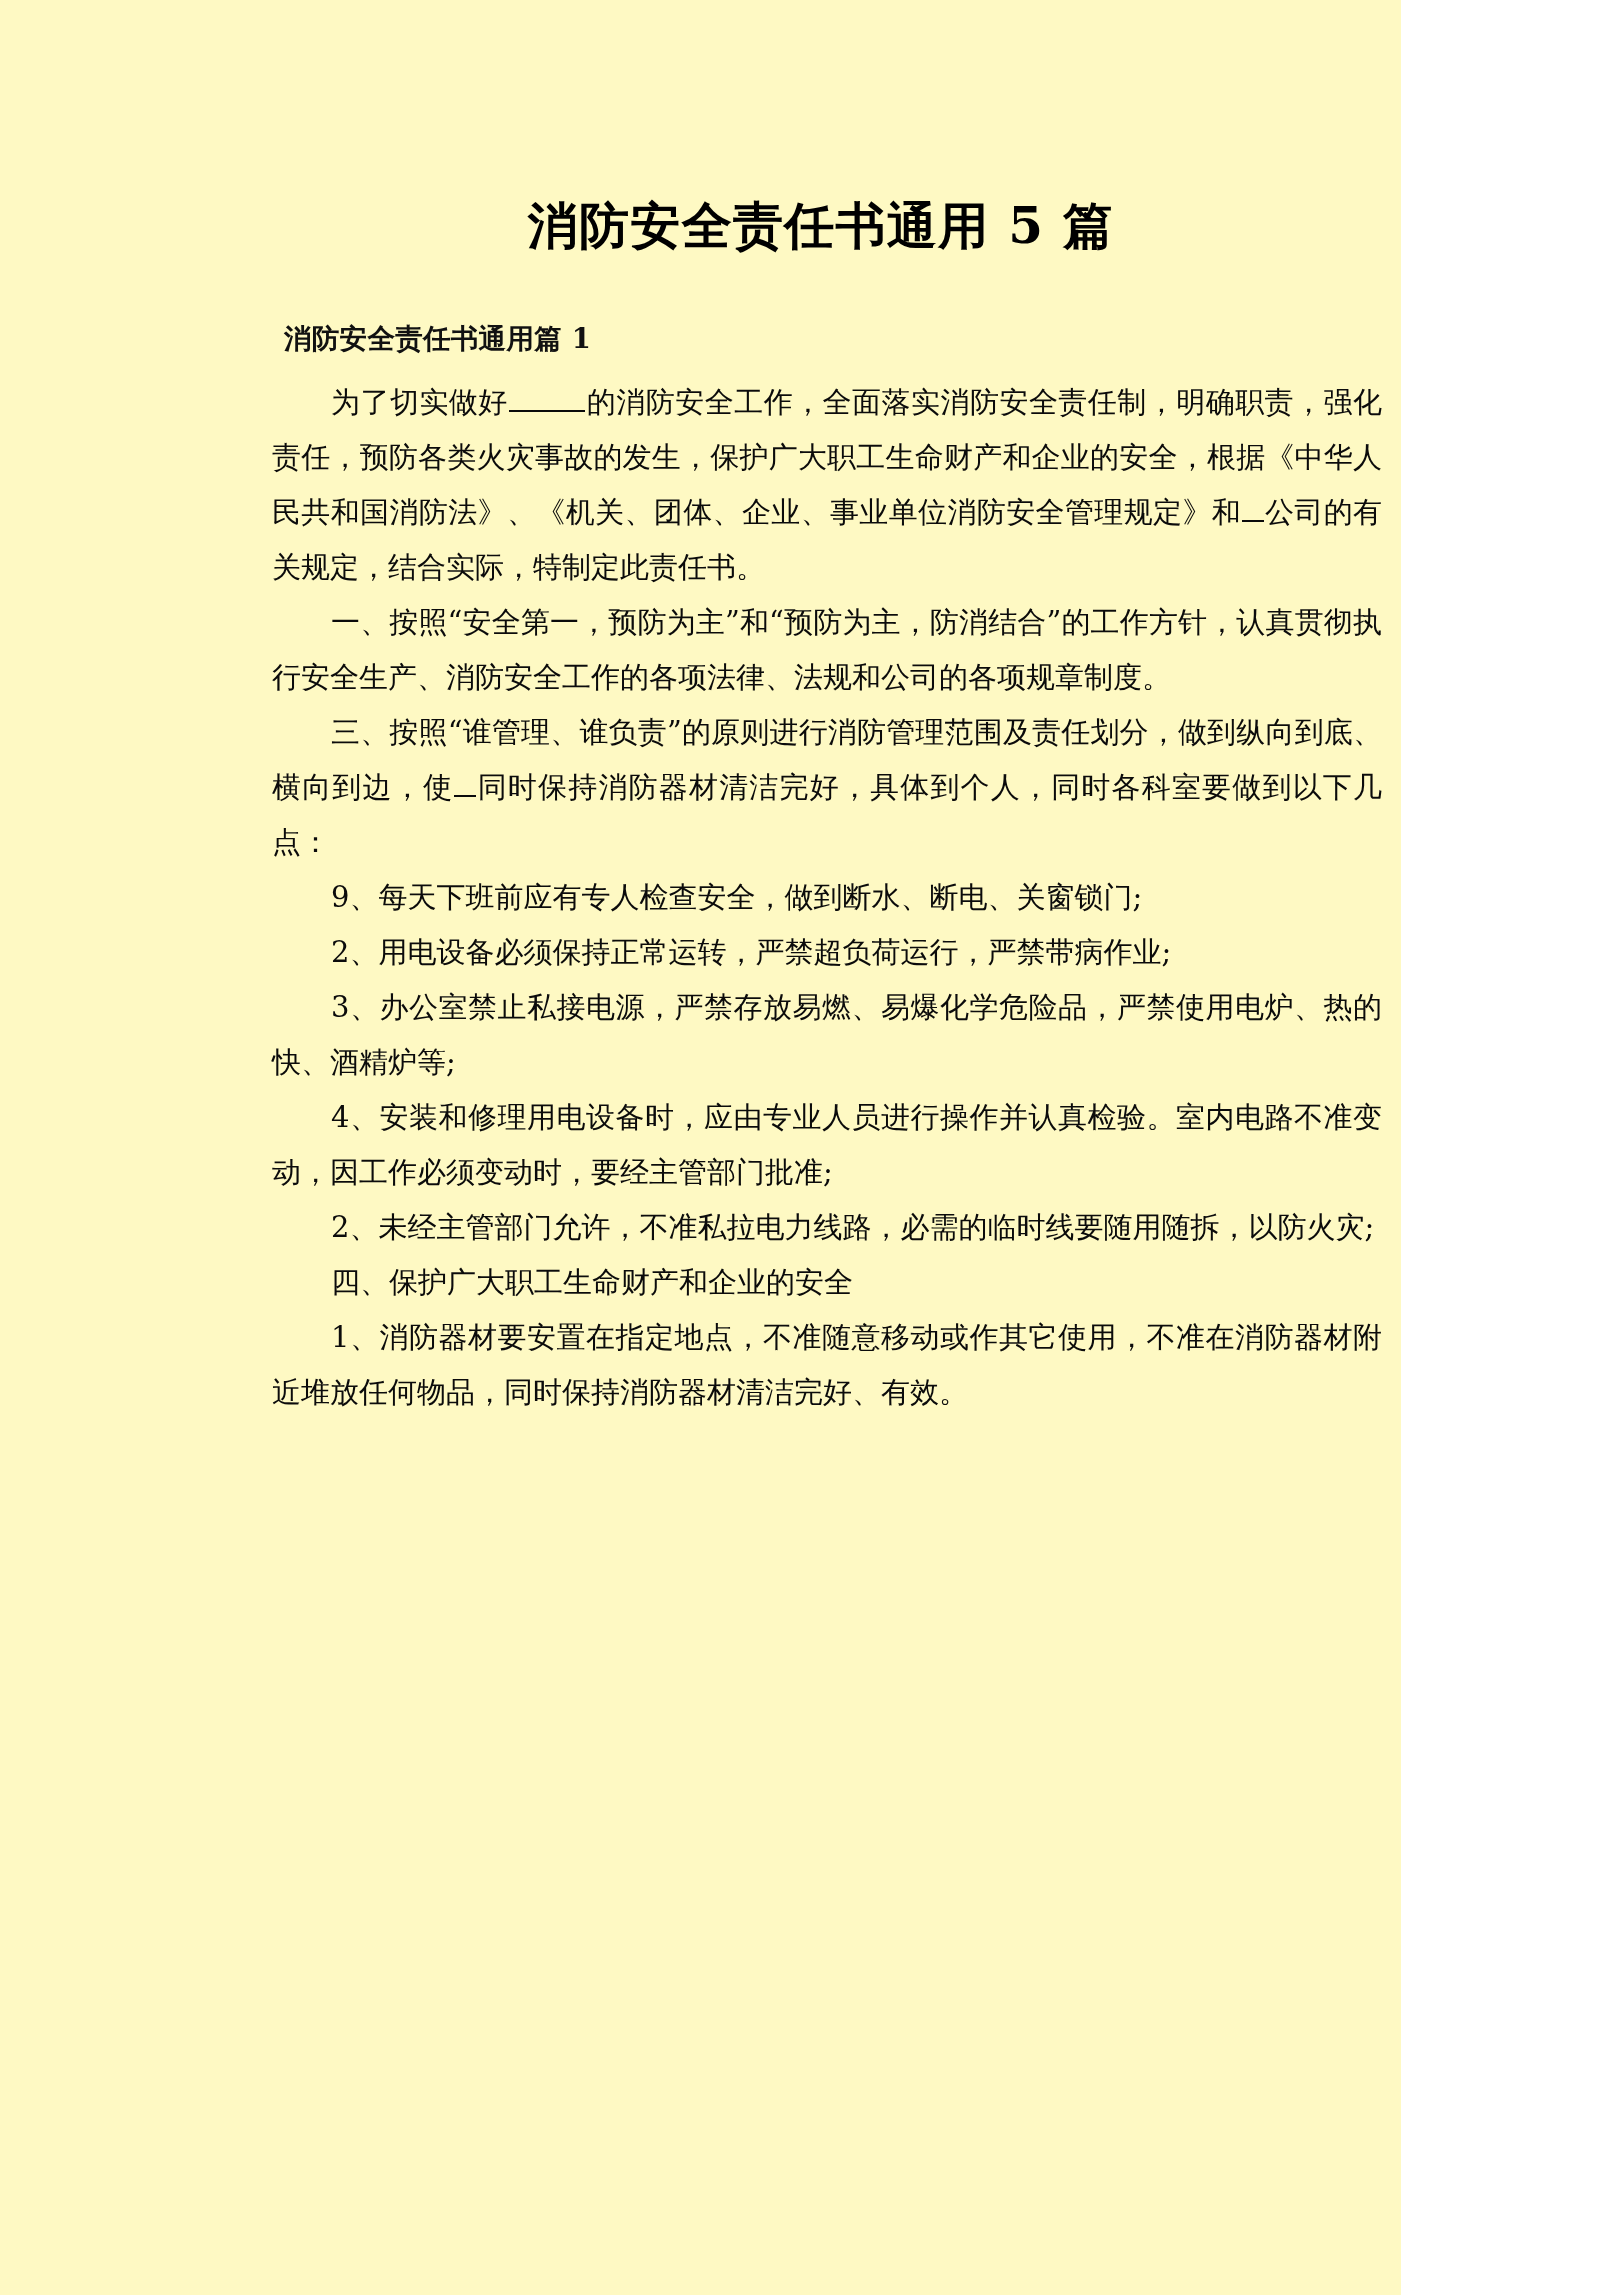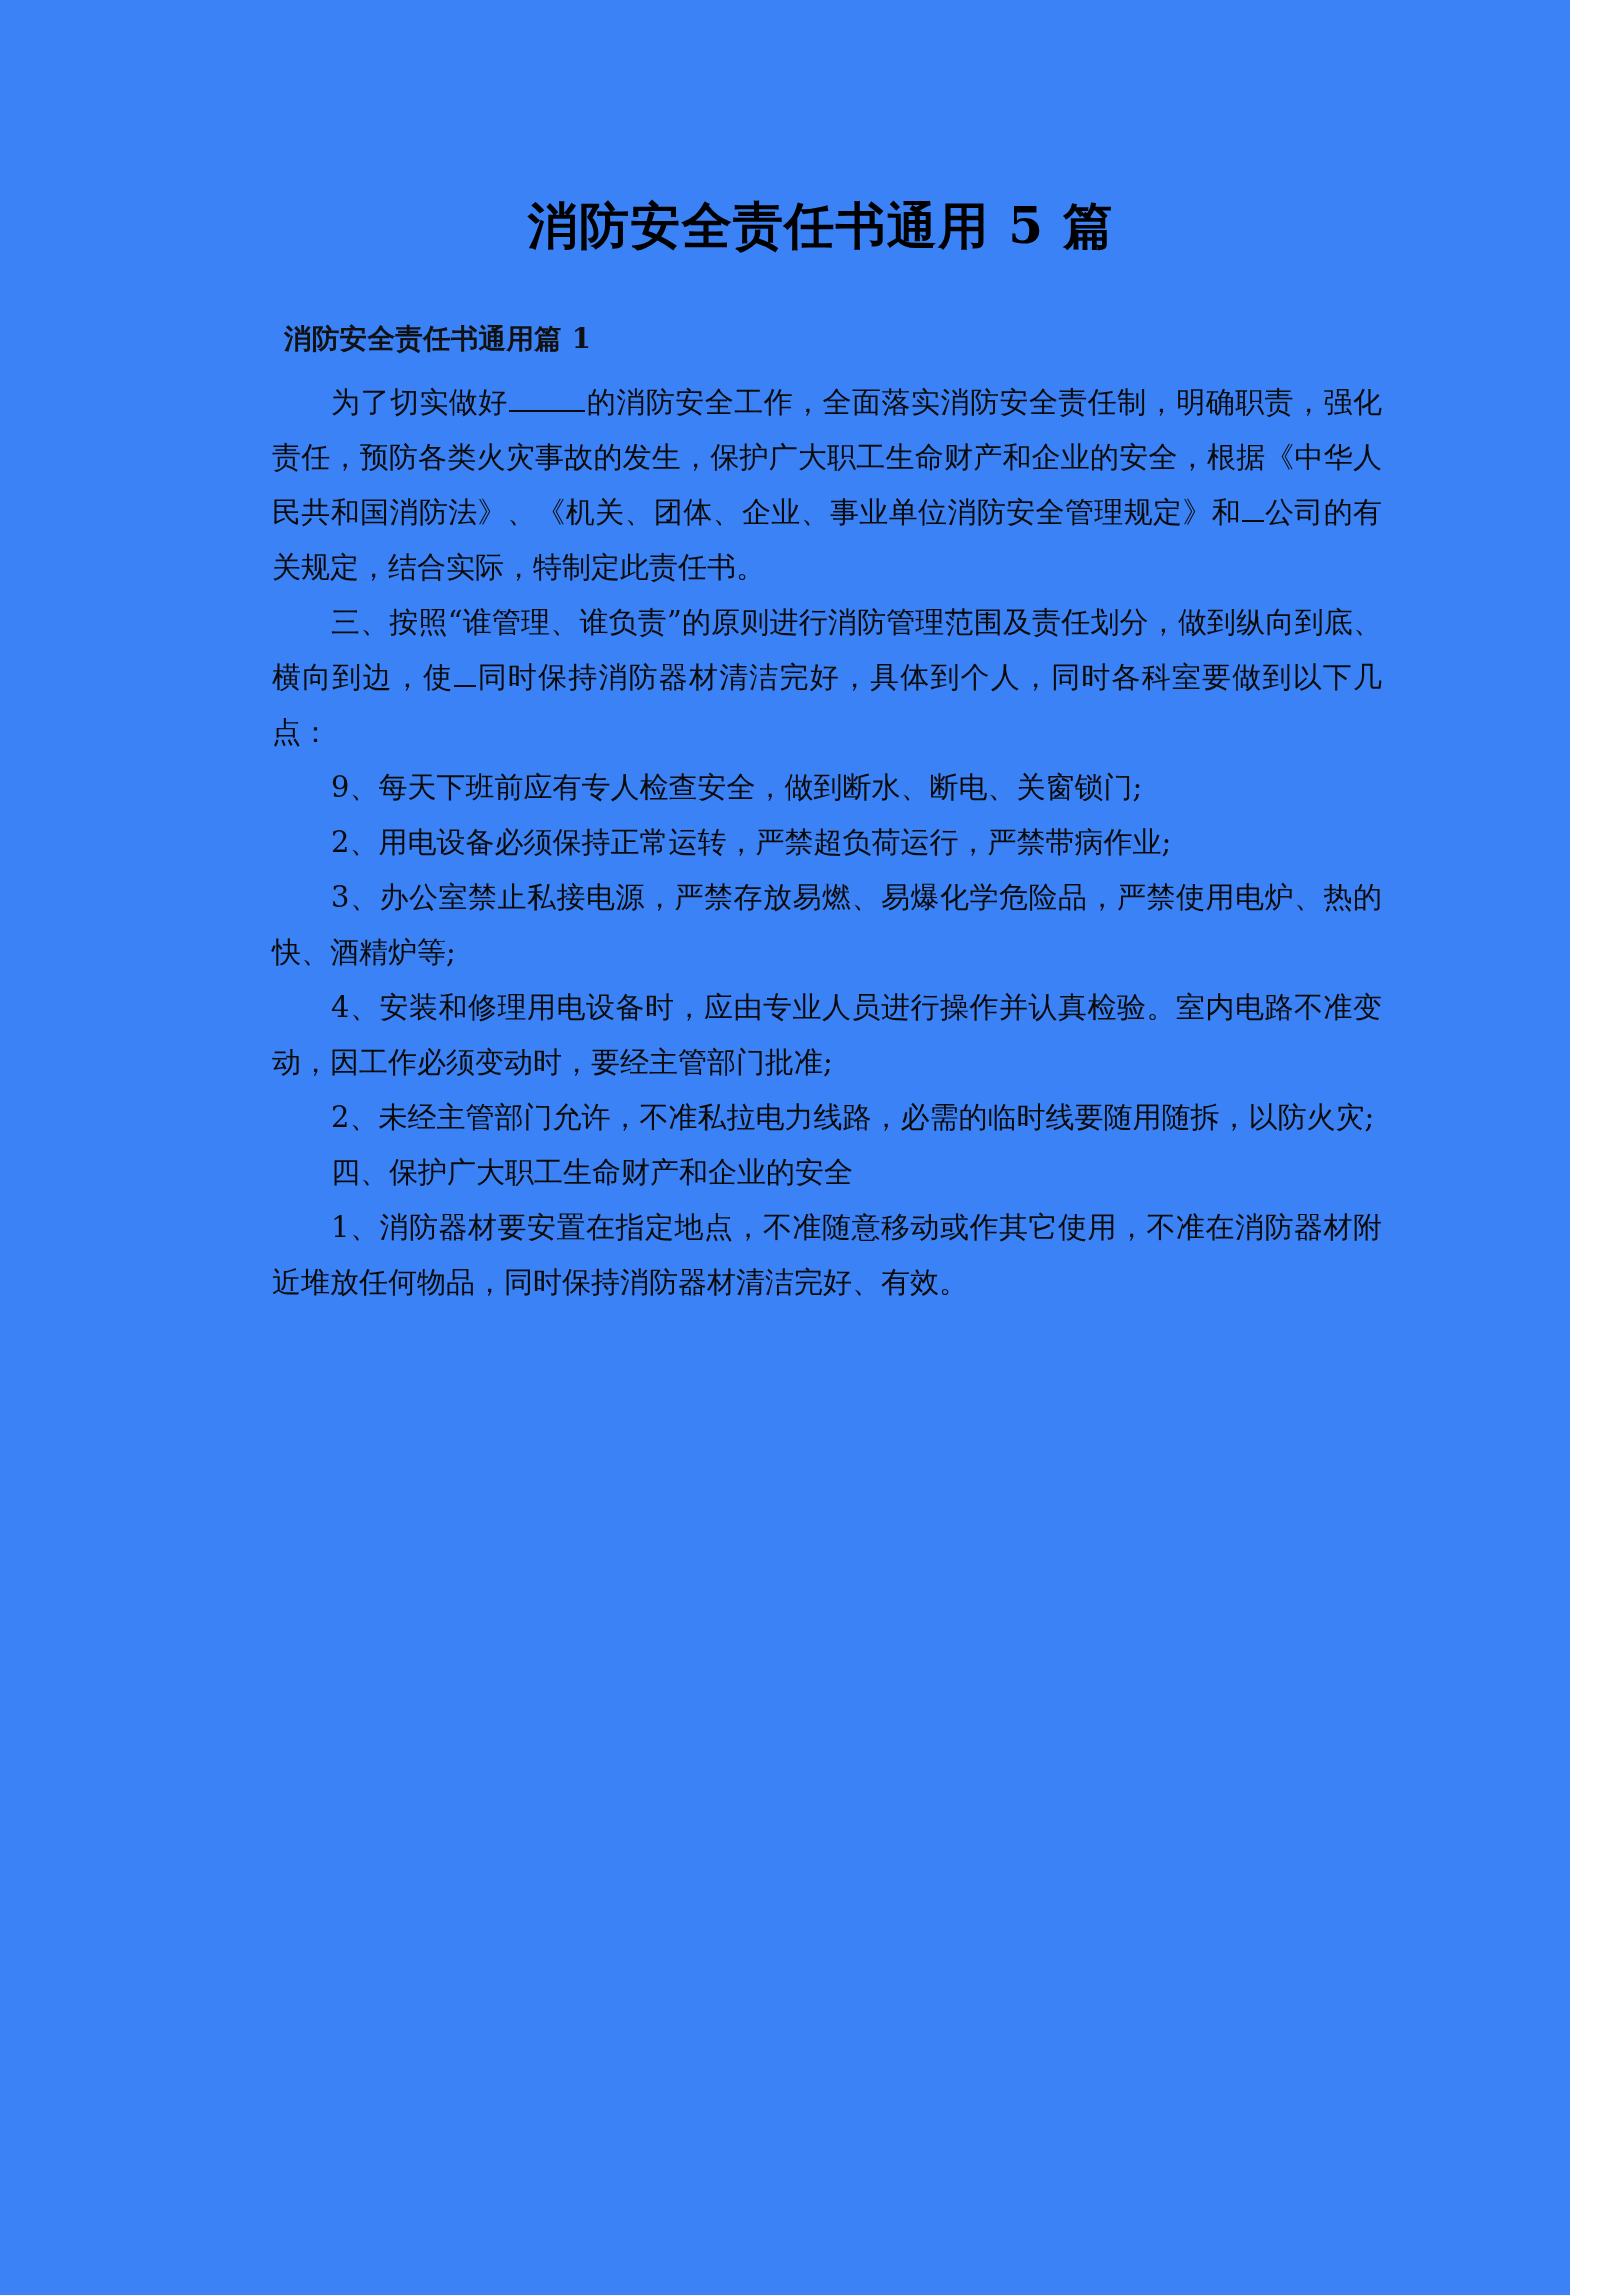--- a/index.html
+++ b/index.html
@@ -2,23 +2,23 @@
 <html style="font-size:10.5px"><head>
 <meta charset="utf-8">
 <style>
   html, body {
     margin: 0;
     padding: 0;
     background: #ffffff;
   }
   .page {
     position: relative;
-    width: 1570px;
+    width: 1401px;
     height: 2295px;
-    background: #3b82f6;
+    background: #fef9c3;
     box-sizing: border-box;
     overflow: hidden;
     font-family: "DejaVu Serif", "Liberation Serif", serif;
     color: #0d0d0d;
   }
   .content {
     position: absolute;
     left: 260px;
     top: 0;
     width: 1122px;
@@ -83,20 +83,21 @@
 
 <div class="page">
   <div class="content">
 
     <h1 class="doc-title">消防安全责任书通用 5 篇</h1>
 
     <div class="subtitle">消防安全责任书通用篇 1</div>
 
     <div class="body-block">
         <p class="para" id="p-intro"><span>为了切实做好</span><span class="blank-long"></span><span>的消防安全工作，全面落实消防安全责任制，明确职责，强化责任，预防各类火灾事故的发生，保护广大职工生命财产和企业的安全，根据《中华人民共和国消防法》、《机关、团体、企业、事业单位消防安全管理规定》和</span><span class="blank-short"></span><span>公司的有关规定，结合实际，特制定此责任书。</span></p>
+        <p class="para" id="p-item-1"><span>一、按照“安全第一，预防为主”和“预防为主，防消结合”的工作方针，认真贯彻执行安全生产、消防安全工作的各项法律、法规和公司的各项规章制度。</span></p>
         <p class="para" id="p-item-3"><span>三、按照“谁管理、谁负责”的原则进行消防管理范围及责任划分，做到纵向到底、横向到边，使</span><span class="blank-short"></span><span>同时保持消防器材清洁完好，具体到个人，同时各科室要做到以下几点：</span></p>
         <p class="para" id="p-sub-1"><span>9、每天下班前应有专人检查安全，做到断水、断电、关窗锁门;</span></p>
         <p class="para" id="p-sub-2"><span>2、用电设备必须保持正常运转，严禁超负荷运行，严禁带病作业;</span></p>
         <p class="para" id="p-sub-3"><span>3、办公室禁止私接电源，严禁存放易燃、易爆化学危险品，严禁使用电炉、热的快、酒精炉等;</span></p>
         <p class="para" id="p-sub-4"><span>4、安装和修理用电设备时，应由专业人员进行操作并认真检验。室内电路不准变动，因工作必须变动时，要经主管部门批准;</span></p>
         <p class="para" id="p-sub-5"><span>2、未经主管部门允许，不准私拉电力线路，必需的临时线要随用随拆，以防火灾;</span></p>
         <p class="para" id="p-item-4"><span>四、保护广大职工生命财产和企业的安全</span></p>
         <p class="para" id="p-sub-4-1"><span>1、消防器材要安置在指定地点，不准随意移动或作其它使用，不准在消防器材附近堆放任何物品，同时保持消防器材清洁完好、有效。</span></p>
       </div>
 

